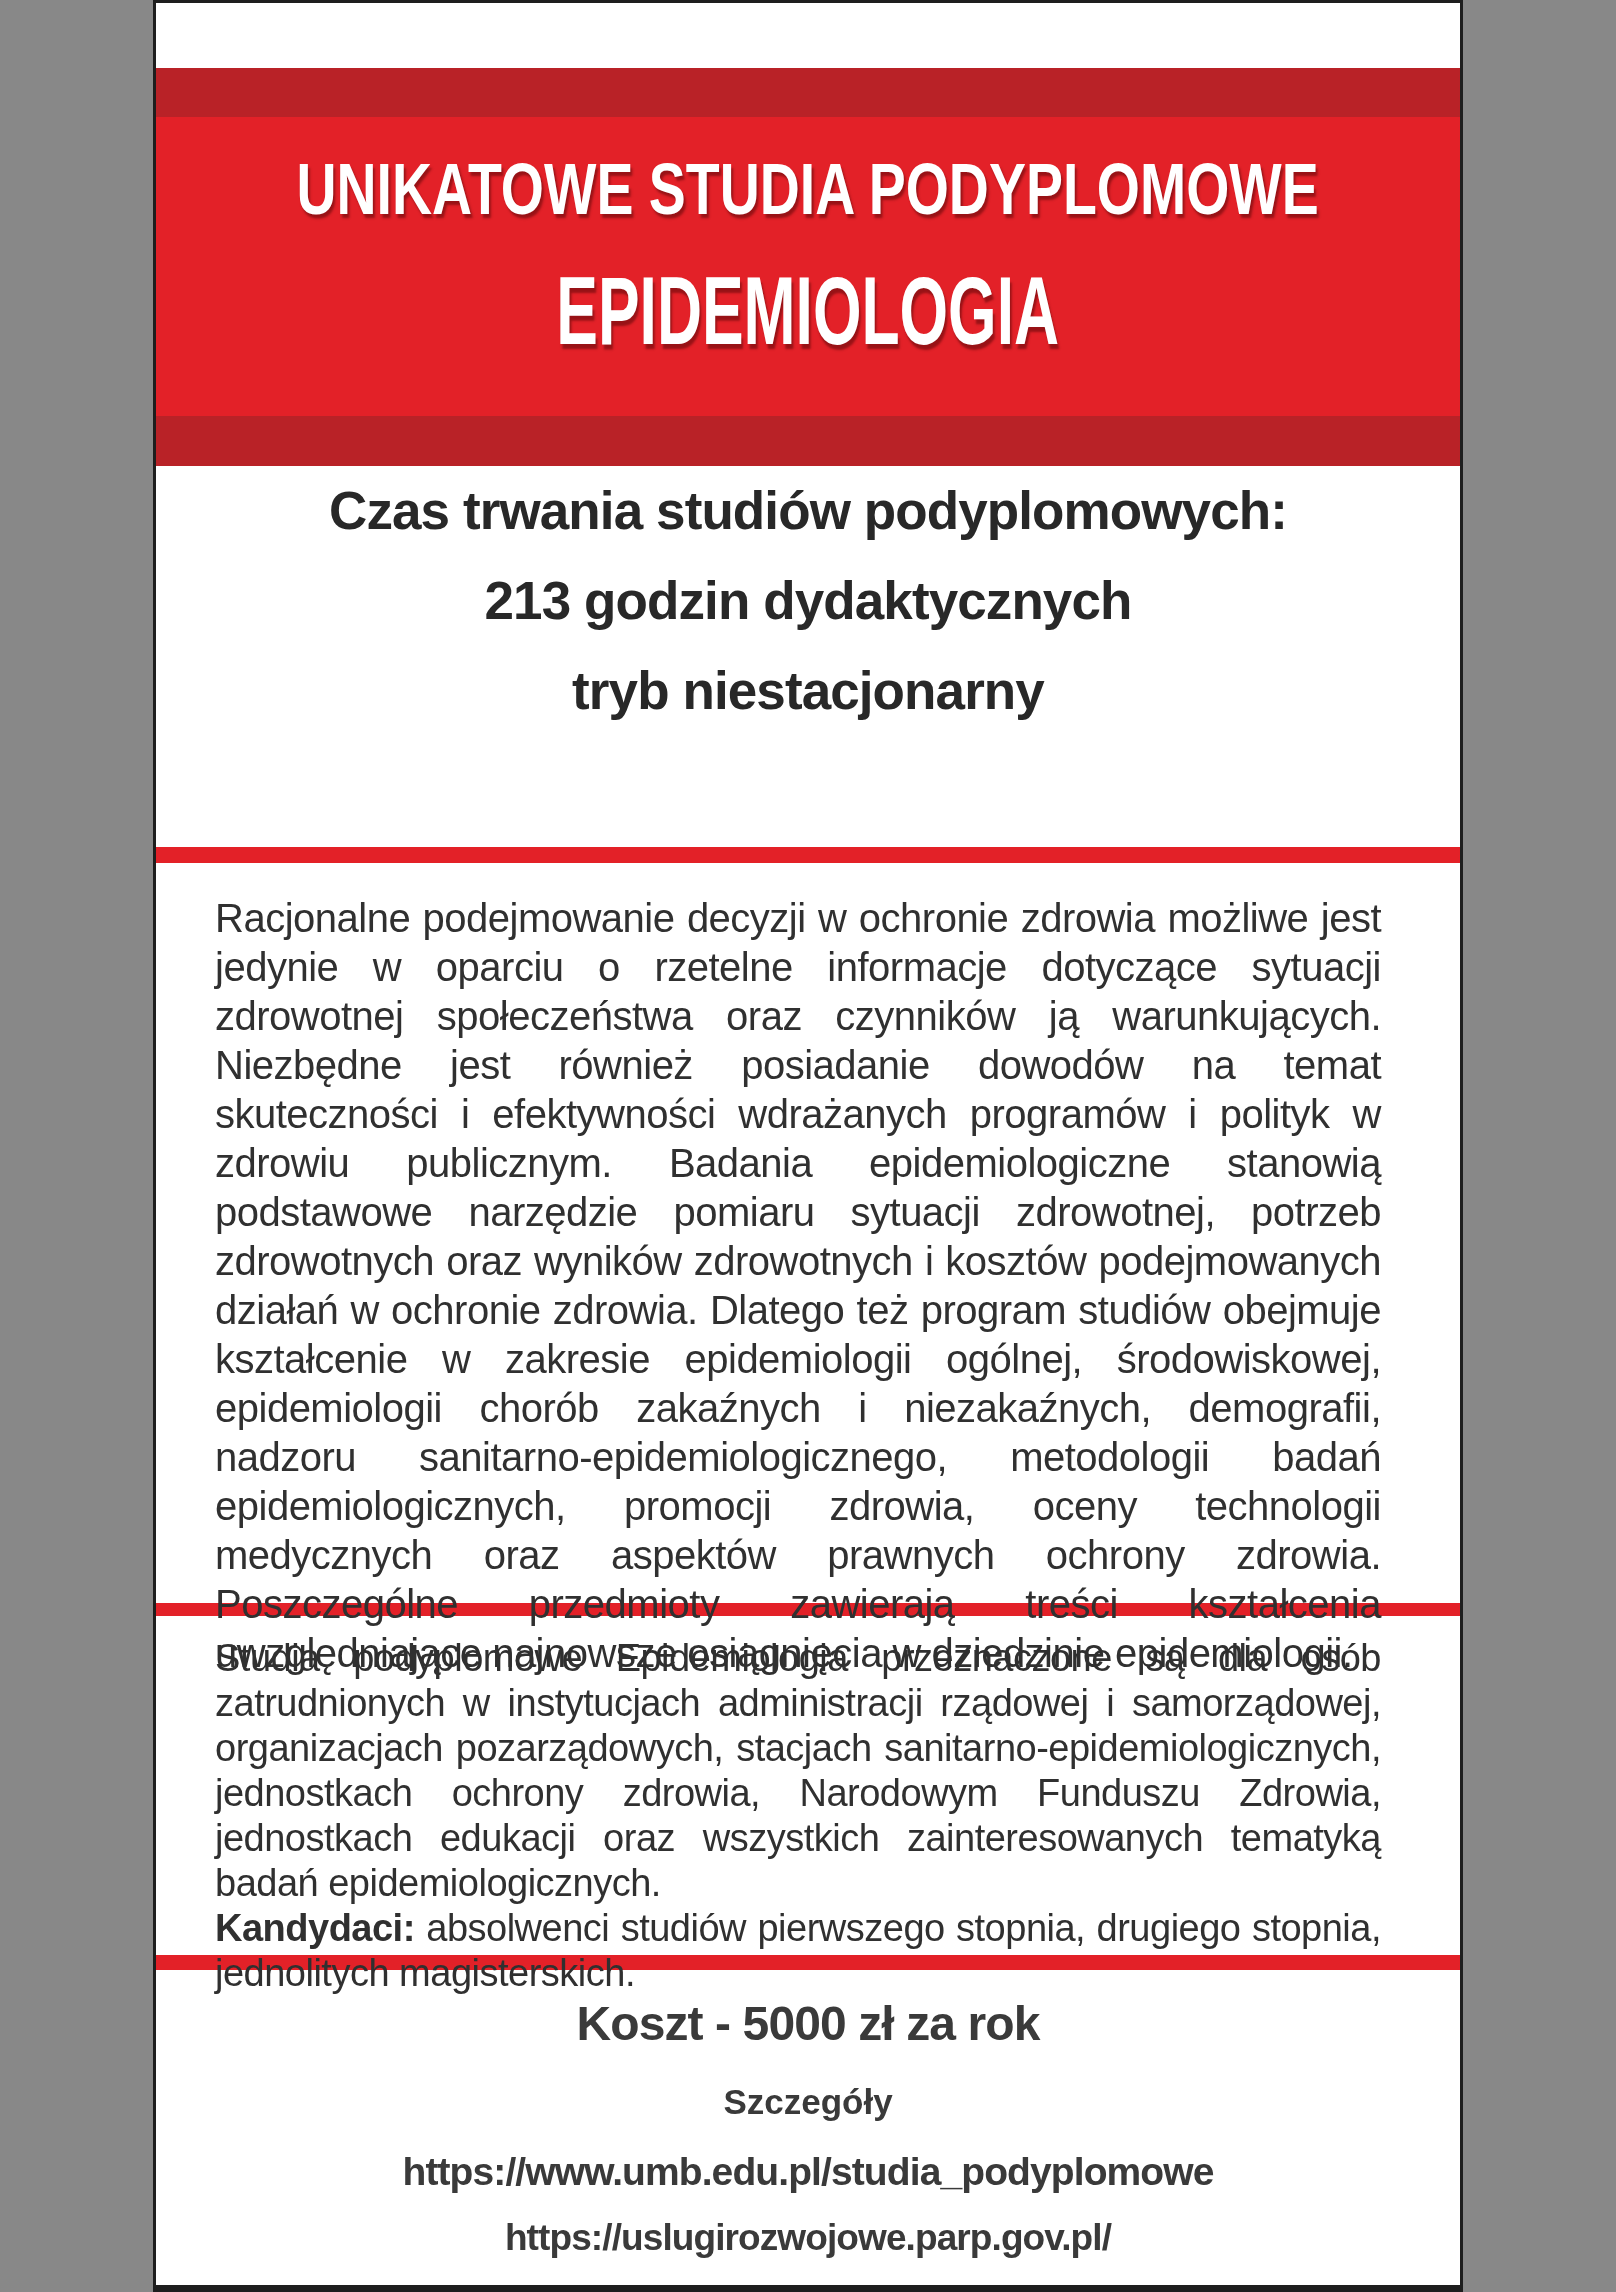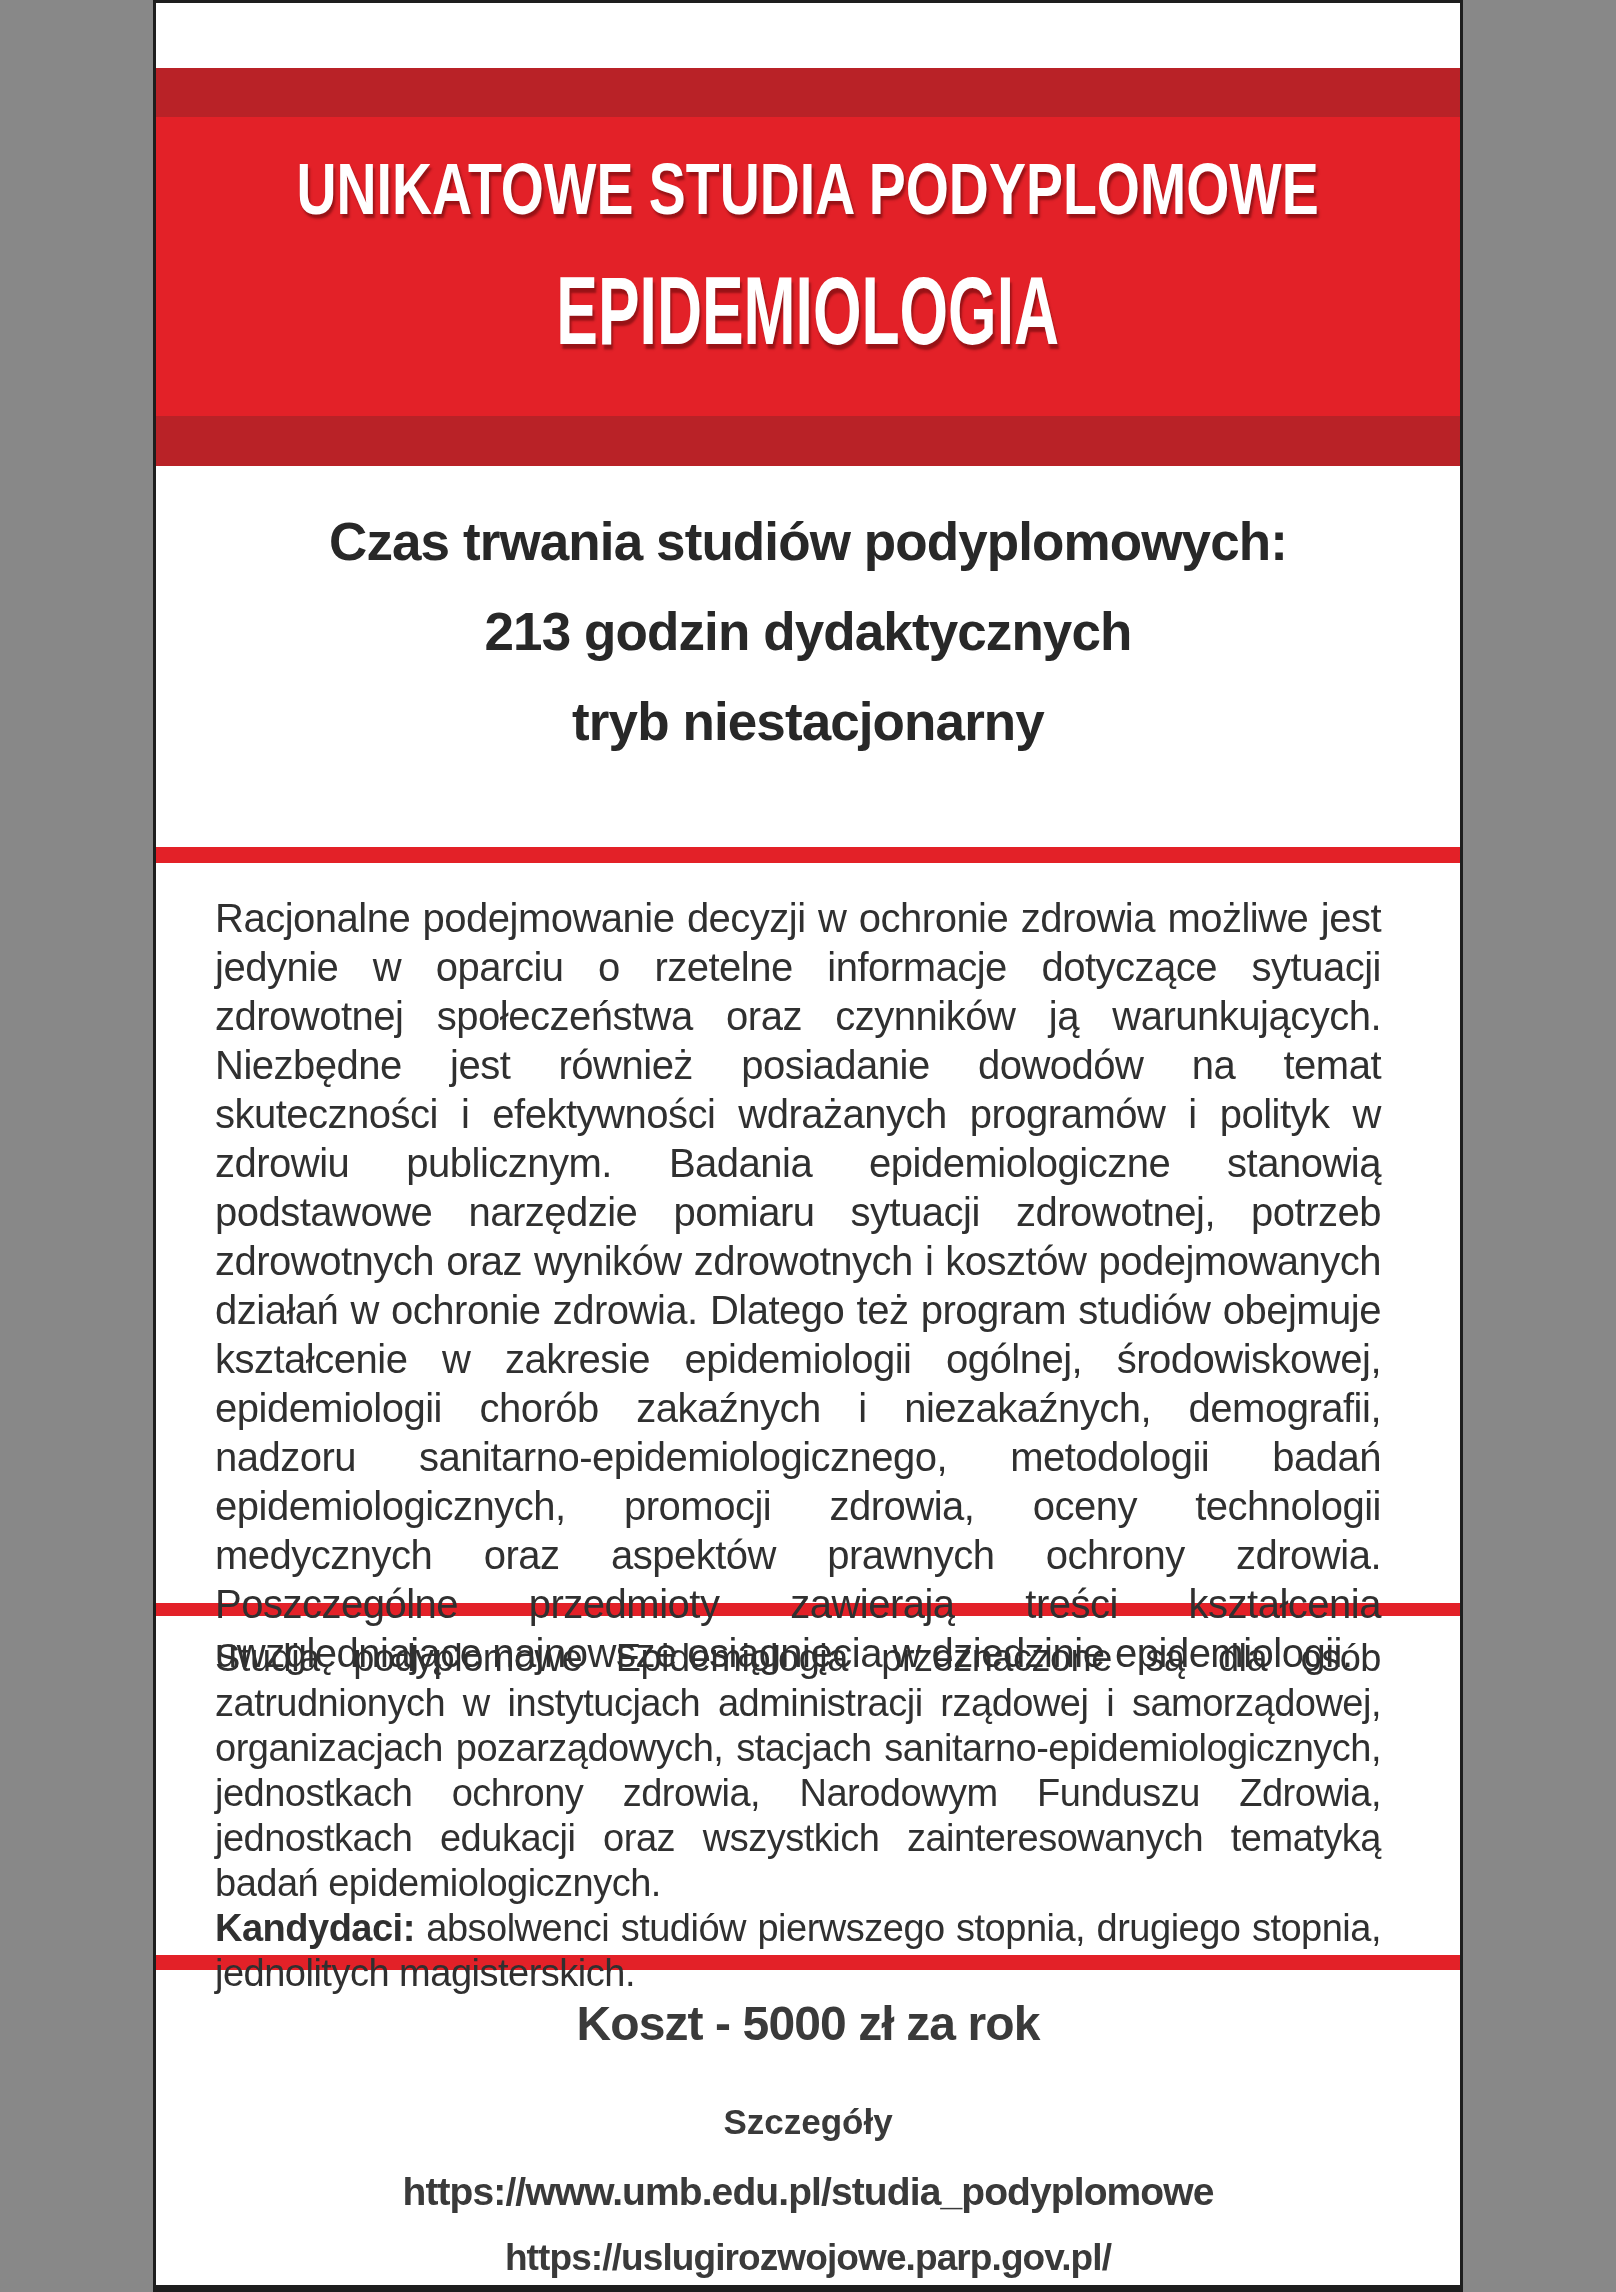--- a/index.html
+++ b/index.html
@@ -29,21 +29,21 @@
     text-shadow:2.8px 3.7px 2.8px rgba(60,0,0,0.45);
   }
   .hdr-line2 {
     margin-top:37px;
     font-size:96px; font-weight:bold; color:#ffffff;
     line-height:96px; white-space:nowrap;
     transform:scaleX(0.65); transform-origin:center;
     text-shadow:2.8px 4.6px 2.8px rgba(60,0,0,0.45);
   }
   .duration {
-    height:381px; box-sizing:border-box; padding-top:31px;
+    height:381px; box-sizing:border-box; 
     text-align:center; color:#282828;
   }
   .duration-line {
     font-size:53px; font-weight:bold; line-height:90px;
     letter-spacing:-0.9px; white-space:nowrap;
   }
   .divider { background:#e32128; }
   .divider.h17 { height:15.7px; }
   .divider.h14 { height:13px; }
   .intro {
@@ -61,21 +61,21 @@
   .candidates p { margin:0; }
   .candidates .lbl { font-weight:bold; }
   .cost {
     height:316px; box-sizing:border-box; text-align:center; color:#3a3a3a;
   }
   .cost-amount {
     padding-top:28px;
     font-size:48px; font-weight:bold; line-height:52px; letter-spacing:-0.9px;
   }
   .cost-details {
-    margin-top:52px;
+    margin-top:32px;
     font-size:35px; font-weight:bold; line-height:39px;
   }
   .cost-url1 {
     margin-top:29.5px;
     font-size:39px; font-weight:bold; line-height:42px; letter-spacing:-0.9px;
   }
   .cost-url2 {
     margin-top:24px;
     font-size:37px; font-weight:bold; line-height:41px; letter-spacing:-0.9px;
   }

